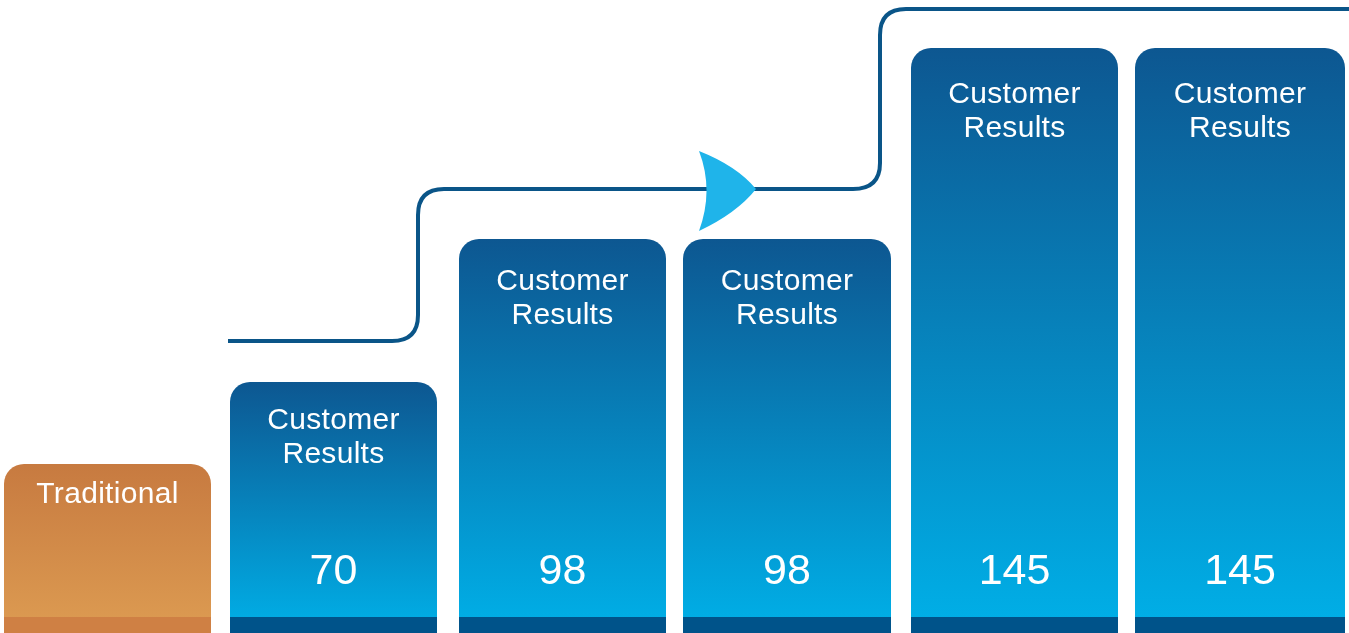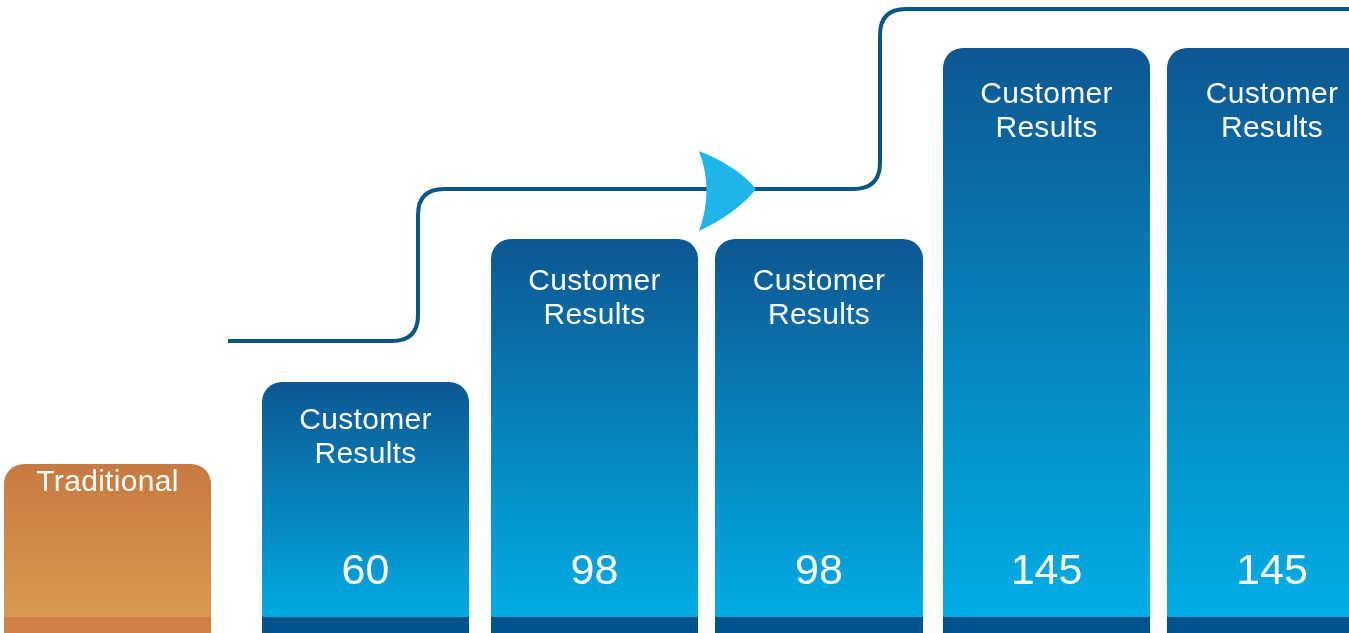--- a/index.html
+++ b/index.html
@@ -34,21 +34,20 @@
   .bar {
     position: absolute;
     bottom: 0;
     border-radius: 20px 20px 0 0;
     overflow: hidden;
     color: #ffffff;
     text-align: center;
   }
   .bar.theme-blue {
     background: linear-gradient(180deg, var(--blue-top, #0d5791) 0%, var(--blue-bottom, #00b0e8) 100%);
-    margin-left: 32px;
   }
   .bar.theme-orange {
     background: linear-gradient(180deg, var(--orange-top, #c77a40) 0%, var(--orange-bottom, #dd9c52) 100%);
   }
   .bar-label {
     font-size: 30px;
     line-height: 34px;
     letter-spacing: 0.3px;
     padding-left: 14px;
     padding-right: 14px;
@@ -75,27 +74,27 @@
 <body>
 
 <div class="canvas">
 
   <svg class="prog-svg" viewBox="0 0 1349 633">
     <path class="line-path" d="M 228 341 L 392 341 Q 418 341 418 315 L 418 215 Q 418 189 444 189 L 853 189 Q 880 189 880 163 L 880 35 Q 880 9 906 9 L 1349 9"></path>
     <path class="arrow-path" d="M 699 151 Q 737 166 756 189 Q 737 213 699 231 Q 714 190 699 151 Z"></path>
   </svg>
 
   <div class="bar theme-orange" style="left:4px; top:464px; width:207px;">
-    <div class="bar-label" style="">Traditional</div>
+    <div class="bar-label" style="padding-top:12px">Traditional</div>
     <div class="bar-footer"></div>
   </div>
 
   <div class="bar theme-blue" style="left:230px; top:382px; width:207px;">
     <div class="bar-label" style="padding-top:20px">Customer Results</div>
-    <div class="bar-value">60</div>
+    <div class="bar-value">70</div>
     <div class="bar-footer"></div>
   </div>
 
   <div class="bar theme-blue" style="left:459px; top:239px; width:207px;">
     <div class="bar-label" style="padding-top:24px">Customer Results</div>
     <div class="bar-value">98</div>
     <div class="bar-footer"></div>
   </div>
 
   <div class="bar theme-blue" style="left:683px; top:239px; width:208px;">

